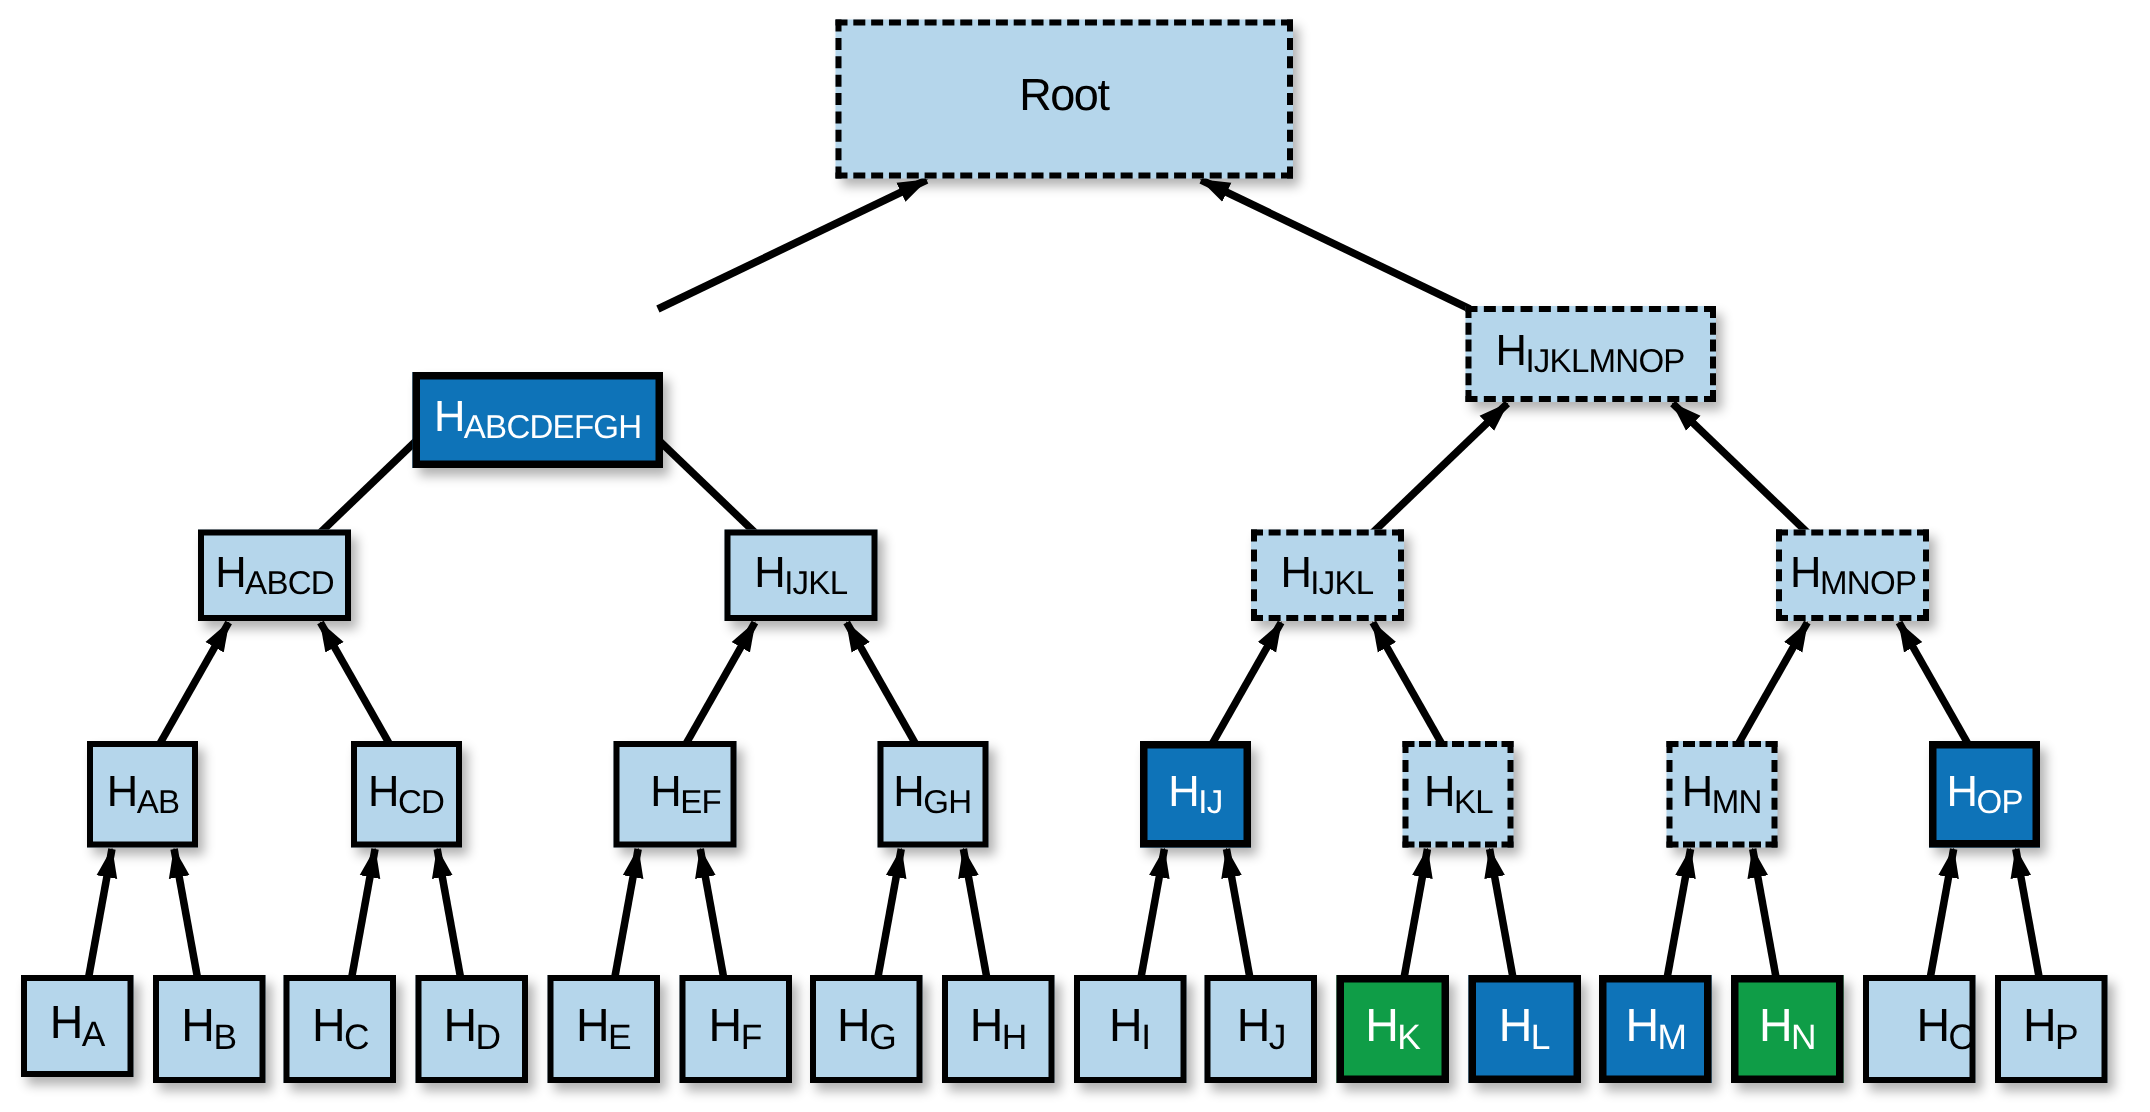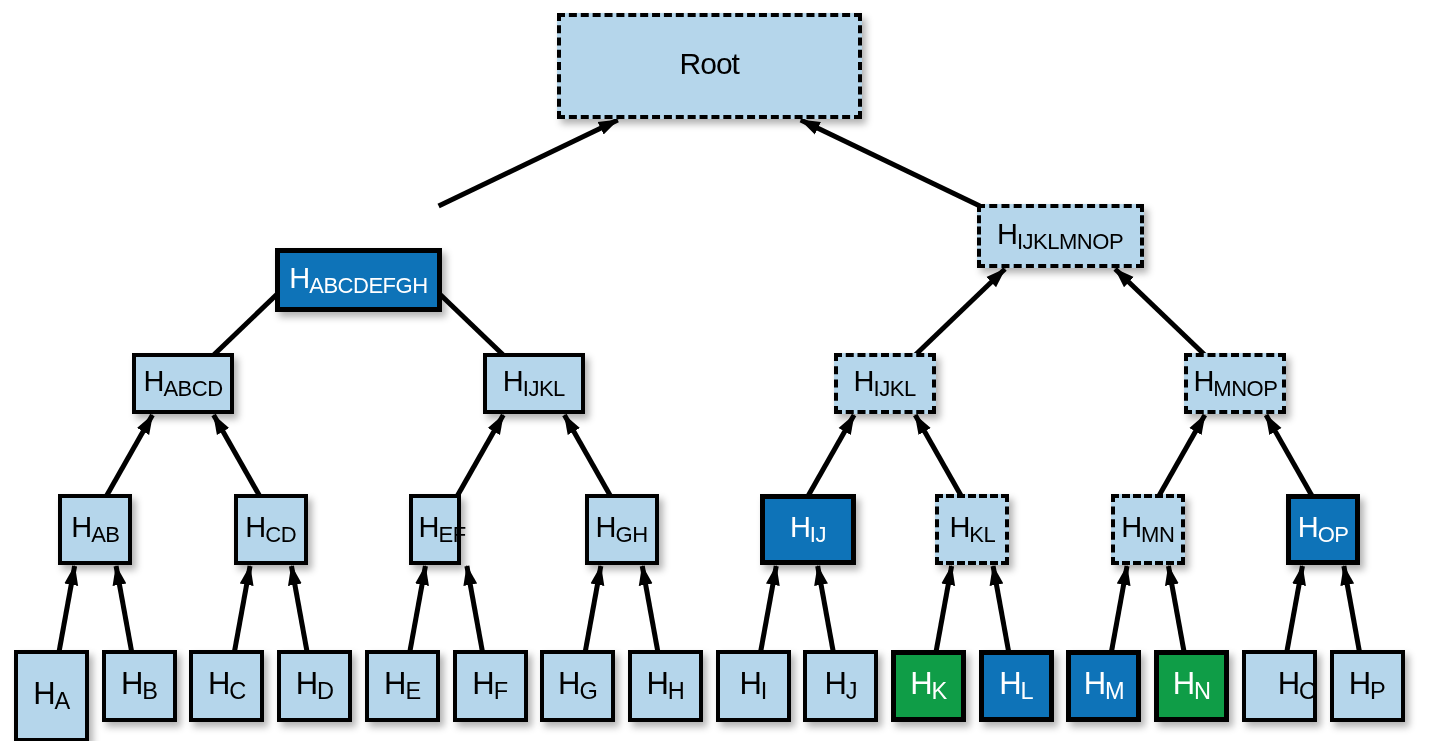--- a/index.html
+++ b/index.html
@@ -114,39 +114,39 @@
       </div>
       <div class="node lv2 light-dashed" style="left: 1184.45px; top: 353px; width: 102px; height: 61px;">
         <span class="label"><span>H</span><sub>MNOP</sub></span>
       </div>
       <div class="node lv3 light-solid" style="left: 58.35px; top: 494px; width: 74px; height: 71px;">
         <span class="label"><span>H</span><sub>AB</sub></span>
       </div>
       <div class="node lv3 light-solid" style="left: 233.75px; top: 494px; width: 74px; height: 71px;">
         <span class="label"><span>H</span><sub>CD</sub></span>
       </div>
-      <div class="node lv3 light-solid" style="left: 409.15px; top: 494px; width: 52px; height: 71px; padding-left: 14px;">
+      <div class="node lv3 light-solid" style="left: 409.15px; top: 494px; width: 82px; height: 71px; padding-left: 14px;">
         <span class="label"><span>H</span><sub>EF</sub></span>
       </div>
       <div class="node lv3 light-solid" style="left: 584.55px; top: 494px; width: 74px; height: 71px;">
         <span class="label"><span>H</span><sub>GH</sub></span>
       </div>
-      <div class="node lv3 dark-solid" style="left: 759.95px; top: 494px; width: 96px; height: 71px;">
+      <div class="node lv3 dark-solid" style="left: 759.95px; top: 494px; width: 74px; height: 71px;">
         <span class="label"><span>H</span><sub>IJ</sub></span>
       </div>
       <div class="node lv3 light-dashed" style="left: 935.35px; top: 494px; width: 74px; height: 71px;">
         <span class="label"><span>H</span><sub>KL</sub></span>
       </div>
       <div class="node lv3 light-dashed" style="left: 1110.75px; top: 494px; width: 74px; height: 71px;">
         <span class="label"><span>H</span><sub>MN</sub></span>
       </div>
       <div class="node lv3 dark-solid" style="left: 1286.15px; top: 494px; width: 74px; height: 71px;">
         <span class="label"><span>H</span><sub>OP</sub></span>
       </div>
-      <div class="node lv4 light-solid" style="left: 14px; top: 650px; width: 75px; height: 92px;">
+      <div class="node lv4 light-solid" style="left: 14px; top: 650px; width: 75px; height: 68px;">
         <span class="label"><span>H</span><sub>A</sub></span>
       </div>
       <div class="node lv4 light-solid" style="left: 101.7px; top: 650px; width: 75px; height: 72px;">
         <span class="label"><span>H</span><sub>B</sub></span>
       </div>
       <div class="node lv4 light-solid" style="left: 189.4px; top: 650px; width: 75px; height: 72px;">
         <span class="label"><span>H</span><sub>C</sub></span>
       </div>
       <div class="node lv4 light-solid" style="left: 277.1px; top: 650px; width: 75px; height: 72px;">
         <span class="label"><span>H</span><sub>D</sub></span>

